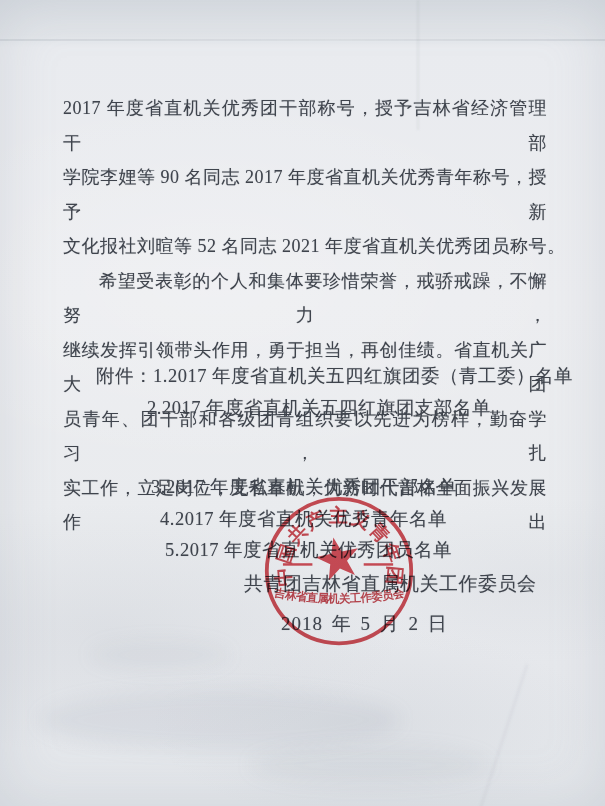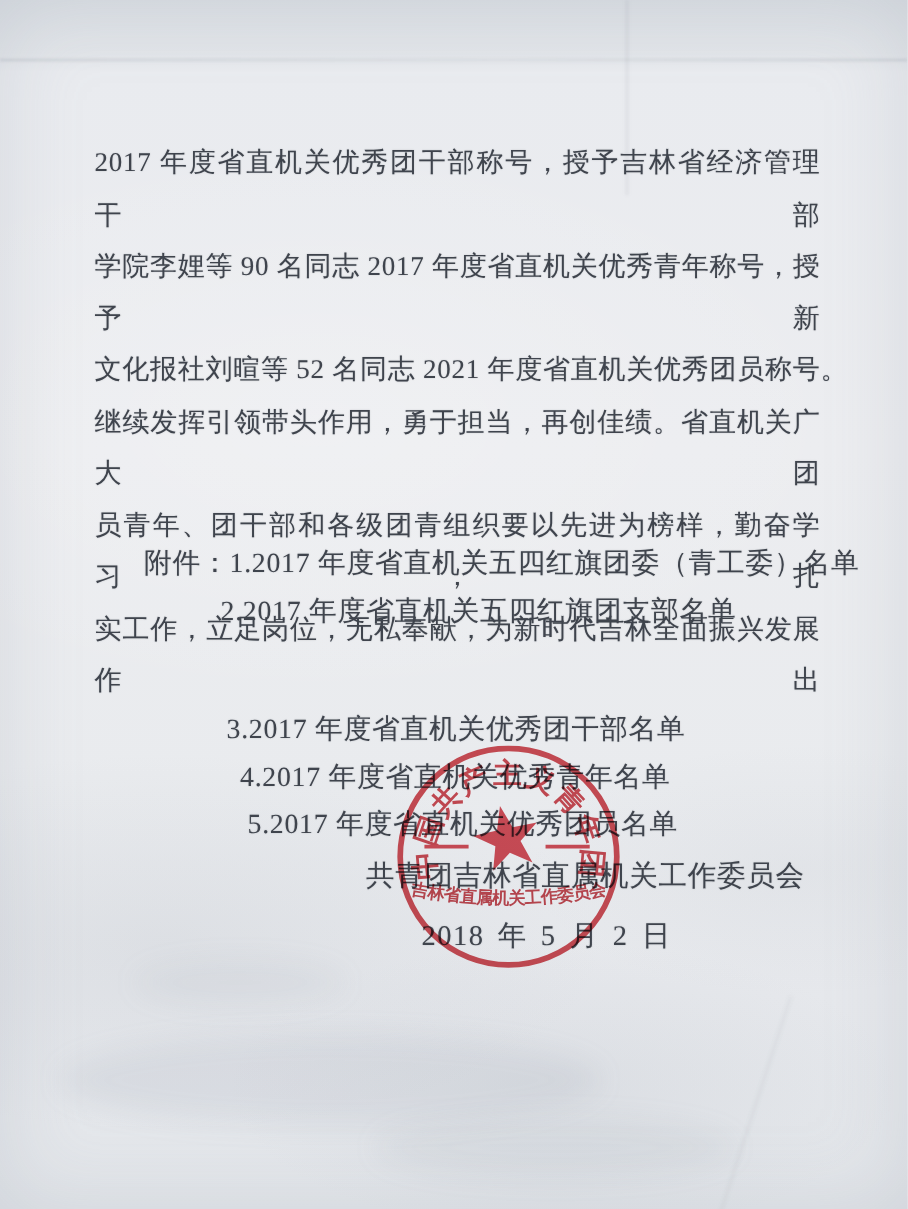--- a/index.html
+++ b/index.html
@@ -87,20 +87,21 @@
   <div class="smudge s2"></div>
   <div class="smudge s3"></div>
 
   <div class="body-text ink">
     <div class="para">
       <div class="line justify">2017 年度省直机关优秀团干部称号，授予吉林省经济管理干部</div>
       <div class="line justify">学院李娌等 90 名同志 2017 年度省直机关优秀青年称号，授予新</div>
       <div class="line">文化报社刘暄等 52 名同志 2021 年度省直机关优秀团员称号。</div>
     </div>
     <div class="para">
+      <div class="line justify indent">希望受表彰的个人和集体要珍惜荣誉，戒骄戒躁，不懈努力，</div>
       <div class="line justify">继续发挥引领带头作用，勇于担当，再创佳绩。省直机关广大团</div>
       <div class="line justify">员青年、团干部和各级团青组织要以先进为榜样，勤奋学习，扎</div>
       <div class="line justify">实工作，立足岗位，无私奉献，为新时代吉林全面振兴发展作出</div>
     </div>
   </div>
 
   <div class="attachments ink">
     <div class="att-row">
       <span>附件：</span><span>1.2017 年度省直机关五四红旗团委（青工委）名单</span>
     </div>

